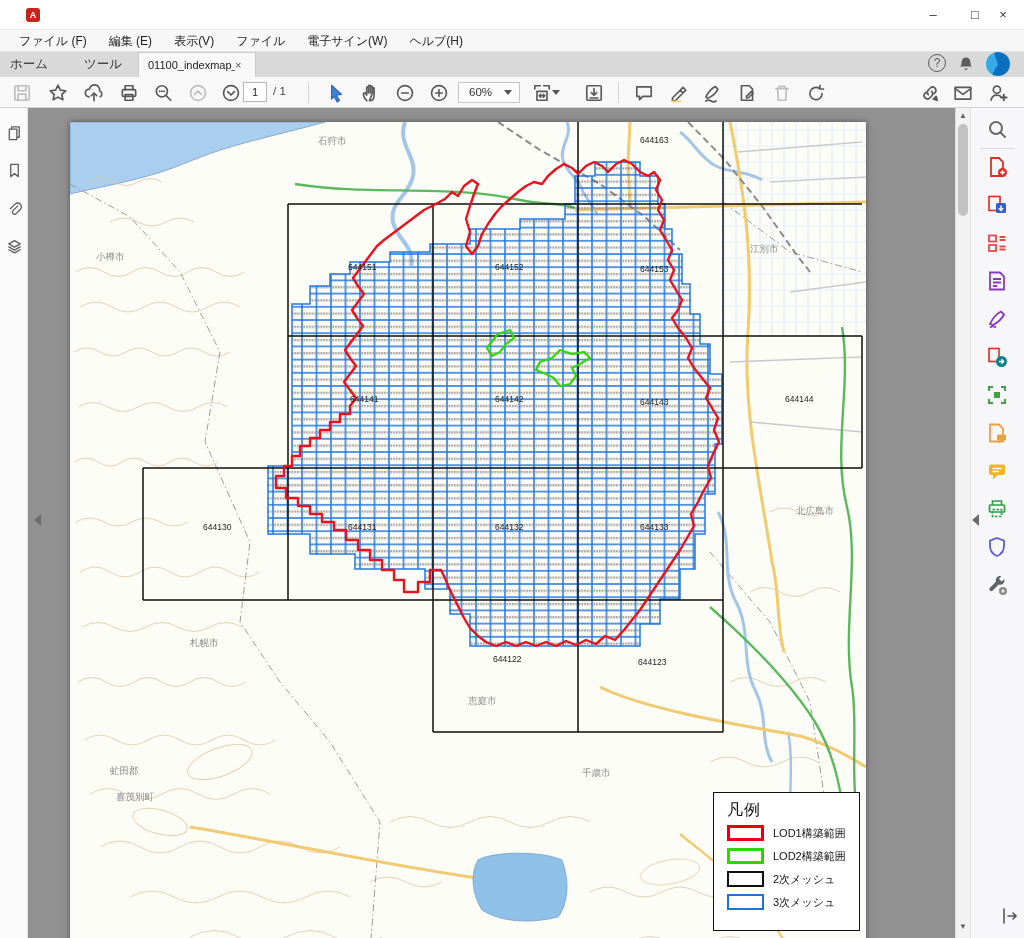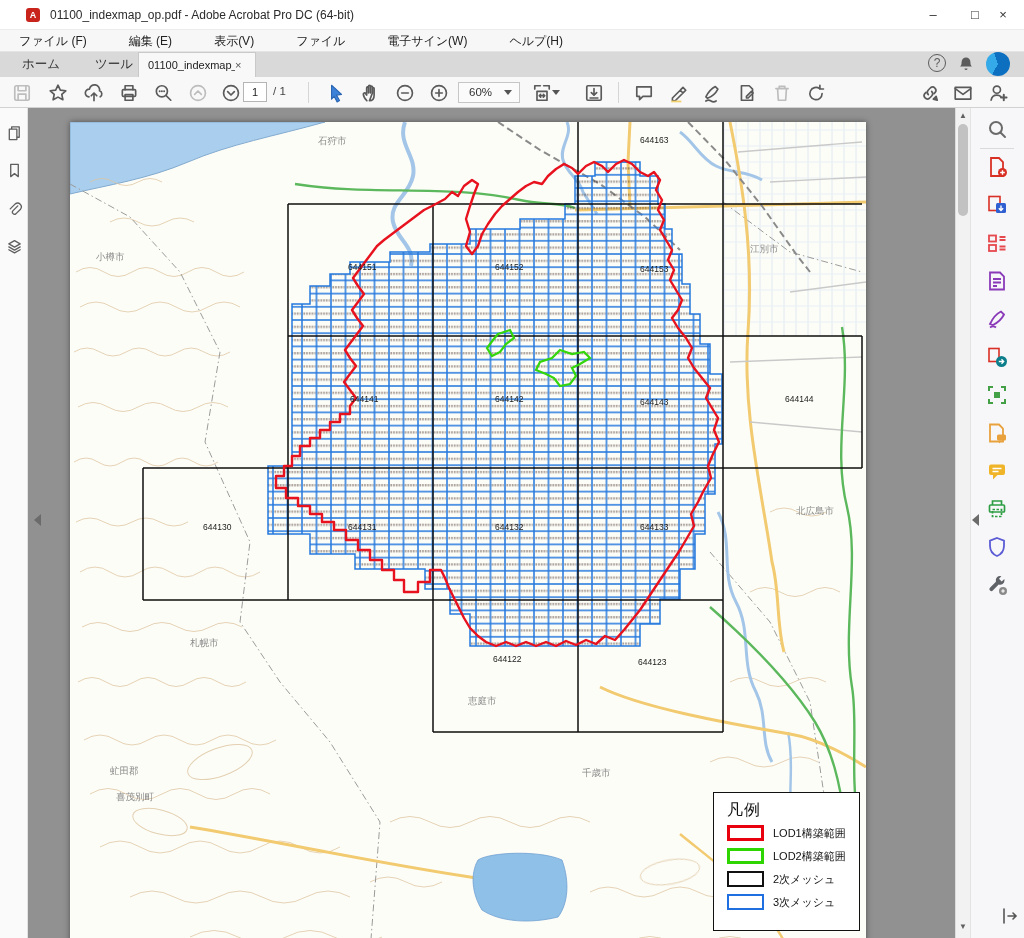--- a/index.html
+++ b/index.html
@@ -8,26 +8,26 @@
   #app { position:relative; width:1024px; height:938px; background:#fff; }
 
   
   #titlebar { left:0; top:0; width:1024px; height:30px; background:#ffffff; border-bottom:1px solid #ececec; }
   #app-logo { left:26px; top:8px; width:14px; height:14px; background:#c9241c; border-radius:3px; color:#fff; font-size:9px; font-weight:bold; text-align:center; line-height:14px; }
   #win-title { left:50px; top:8px; font-size:12px; color:#2b2b2b; white-space:nowrap; }
   .winbtn { top:0; width:42px; height:30px; text-align:center; line-height:30px; font-size:13px; color:#333; cursor:default; }
   #btn-min { left:912px; } #btn-max { left:954px; } #btn-close { left:982px; }
 
   
-  #menubar { left:0; top:30px; width:1024px; height:22px; background:#f7f7f7; border-bottom:1px solid #e4e4e4; display:flex; align-items:center; padding-left:8px;gap:20px; }
+  #menubar { left:0; top:30px; width:1024px; height:22px; background:#f7f7f7; border-bottom:1px solid #e4e4e4; display:flex; align-items:center; padding-left:8px; }
   .menu-item { font-size:12px; color:#222; padding:0 11px; height:22px; line-height:22px; }
 
   
   #tabbar { left:0; top:52px; width:1024px; height:25px; background:#d9d9d9; }
-  .bar-tab { top:52px; height:25px; line-height:25px; font-size:12.5px; color:#333; text-align:center; }
+  .bar-tab { top:52px; height:25px; line-height:25px; font-size:12.5px; color:#333; text-align:left; }
   #tab-home { left:10px; width:62px; }
   #tab-tools { left:84px; width:60px; }
   #doc-tab { left:138px; top:52px; width:118px; height:25px; background:#f8f8f8; border:1px solid #c9c9c9; border-bottom:none; font-size:11px; color:#222; line-height:24px; padding:0 6px 0 9px; display:flex; }
   #doc-tab .lbl { flex:1; overflow:hidden; white-space:nowrap; }
   #doc-tab .x { width:14px; color:#555; font-size:11px; }
   #help-circle { left:928px; top:54px; width:18px; height:18px; border:1.5px solid #5c5c5c; border-radius:50%; color:#5c5c5c; font-size:12px; text-align:center; line-height:16px; }
   #avatar { left:986px; top:52px; width:24px; height:24px; border-radius:50%; background:conic-gradient(from 210deg,#35aaE8 0 130deg,#0d6fc0 0 360deg); }
 
   
   #toolbar { left:0; top:77px; width:1024px; height:31px; background:#f8f8f8; border-bottom:1px solid #d2d2d2; }
@@ -76,21 +76,20 @@
   .leg-lbl { font-size:11px; color:#111; }
   text { user-select:none; }
 </style>
 </head>
 <body>
 
 <div id="app">
 
   <div id="titlebar" class="abs">
     <div id="app-logo" class="abs">A</div>
-    <div id="win-title" class="abs">01100_indexmap_op.pdf - Adobe Acrobat Pro DC (64-bit)</div>
     <div id="btn-min" class="winbtn abs">–</div>
     <div id="btn-max" class="winbtn abs">□</div>
     <div id="btn-close" class="winbtn abs">×</div>
   </div>
 
   <div id="menubar" class="abs">
     <div class="menu-item">ファイル (F)</div>
     <div class="menu-item">編集 (E)</div>
     <div class="menu-item">表示(V)</div>
     <div class="menu-item">ファイル</div>

